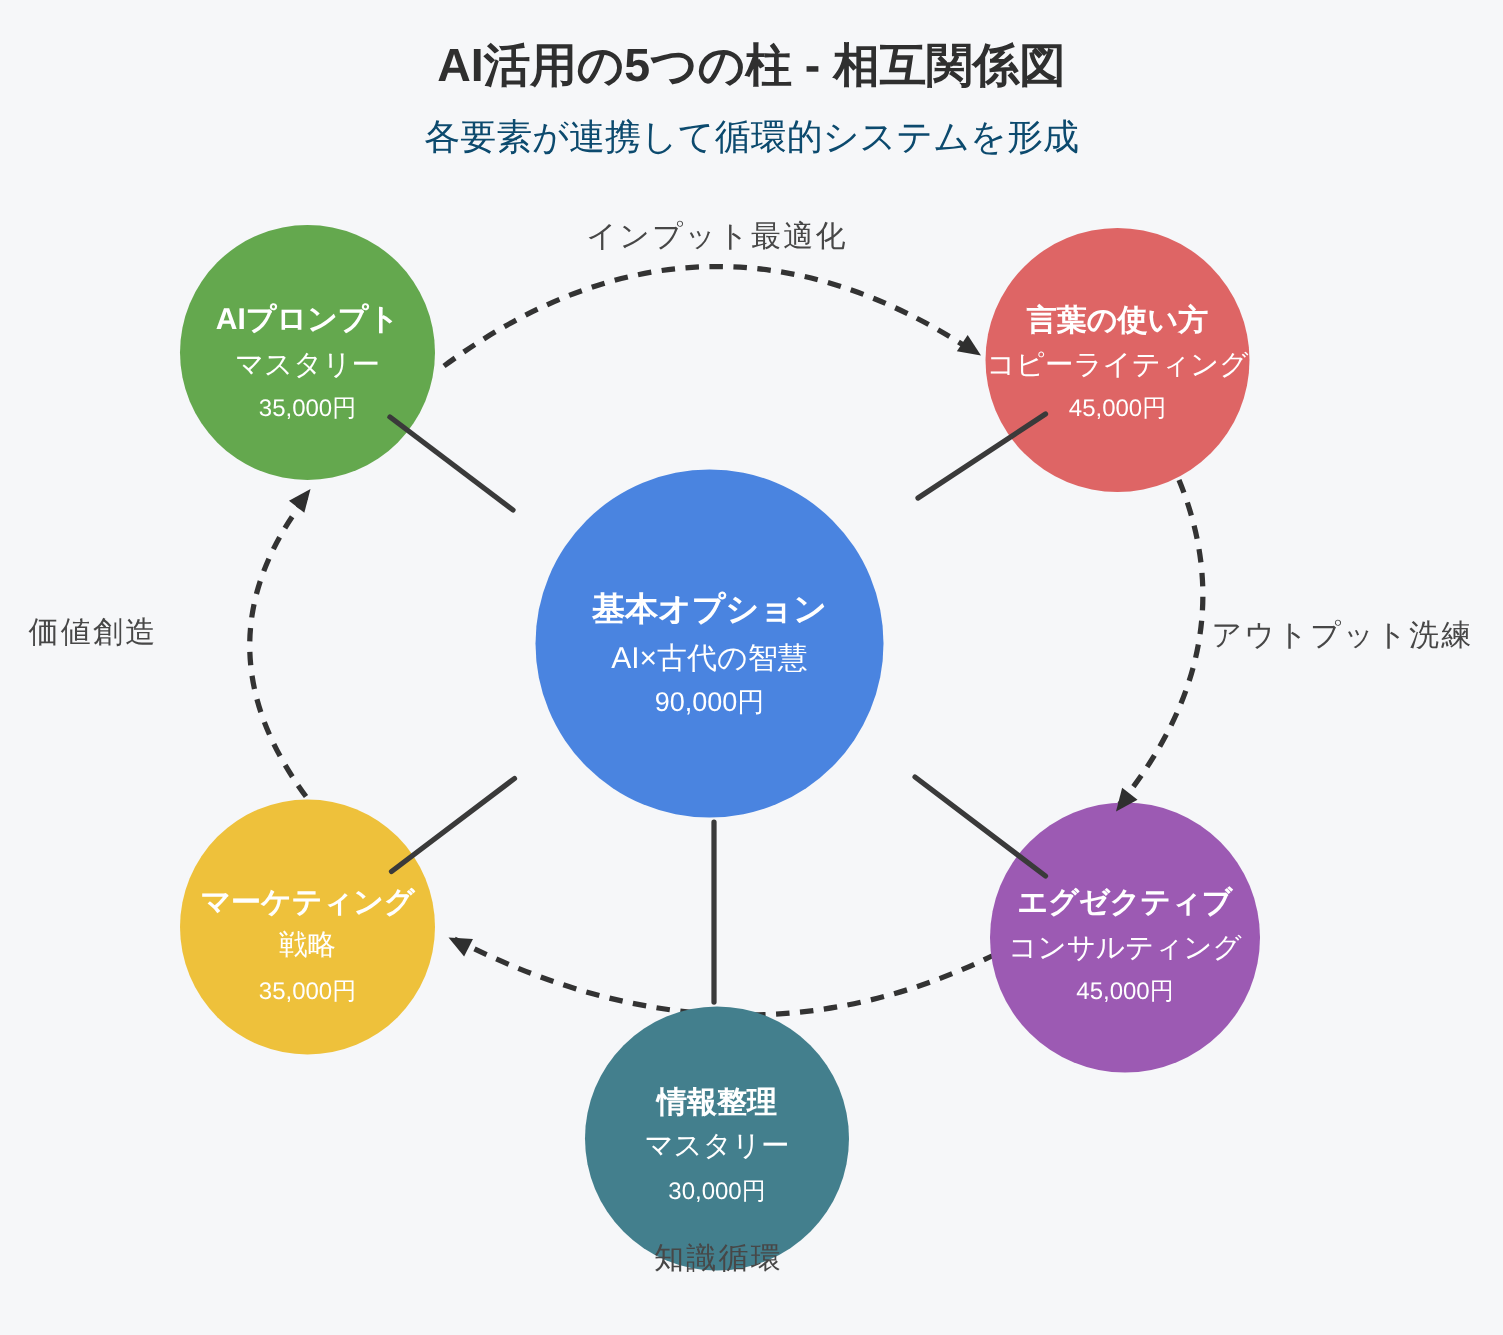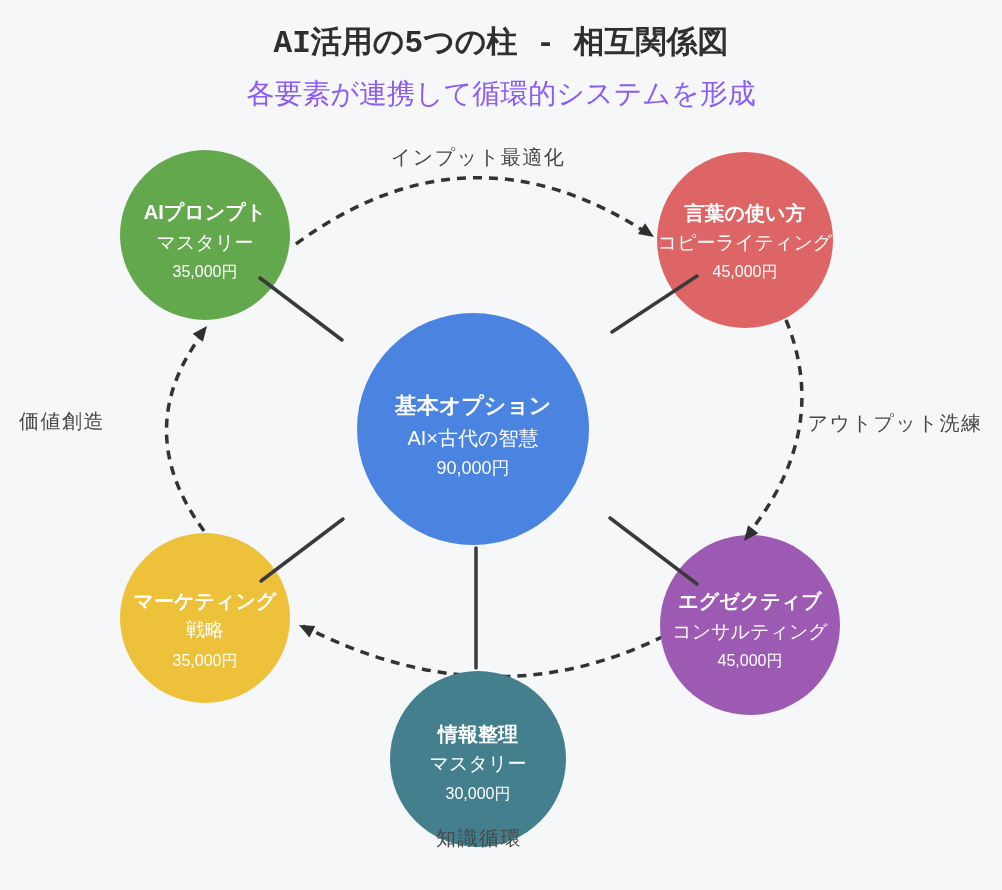--- a/index.html
+++ b/index.html
@@ -6,25 +6,25 @@
   body {
     width: 1002px; height: 890px;
     background: #f6f7f9;
     font-family: "Liberation Sans", "DejaVu Sans", sans-serif;
     overflow: hidden;
   }
   .stage { position: relative; width: 1002px; height: 890px; }
   .header { position: absolute; top: 0; left: 0; width: 100%; text-align: center; }
   .title {
     margin-top: 26px;
-    font-size: 31px; font-weight: 700; color: #2f2f2f; line-height: 36px; font-family: Liberation Mono, monospace;
+    font-size: 31px; font-weight: 700; color: #2f2f2f; line-height: 36px;
   }
   .subtitle {
     margin-top: 13px;
-    font-size: 28px; font-weight: 400; color: #8b5cf6;
+    font-size: 24px; font-weight: 400; color: #0c4a6e;
   }
   svg.diagram { position: absolute; top: 0; left: 0; }
   .cycle-arc {
     fill: none; stroke: #333333; stroke-width: 3.5;
     stroke-dasharray: 9 7;
   }
   .connector { stroke: #3a3a3a; stroke-width: 3.5; stroke-linecap: round; }
   .arrowhead { fill: #2f2f2f; }
   text { font-family: "Liberation Sans", "DejaVu Sans", sans-serif; }
   .node-text { fill: #ffffff; text-anchor: middle; }

